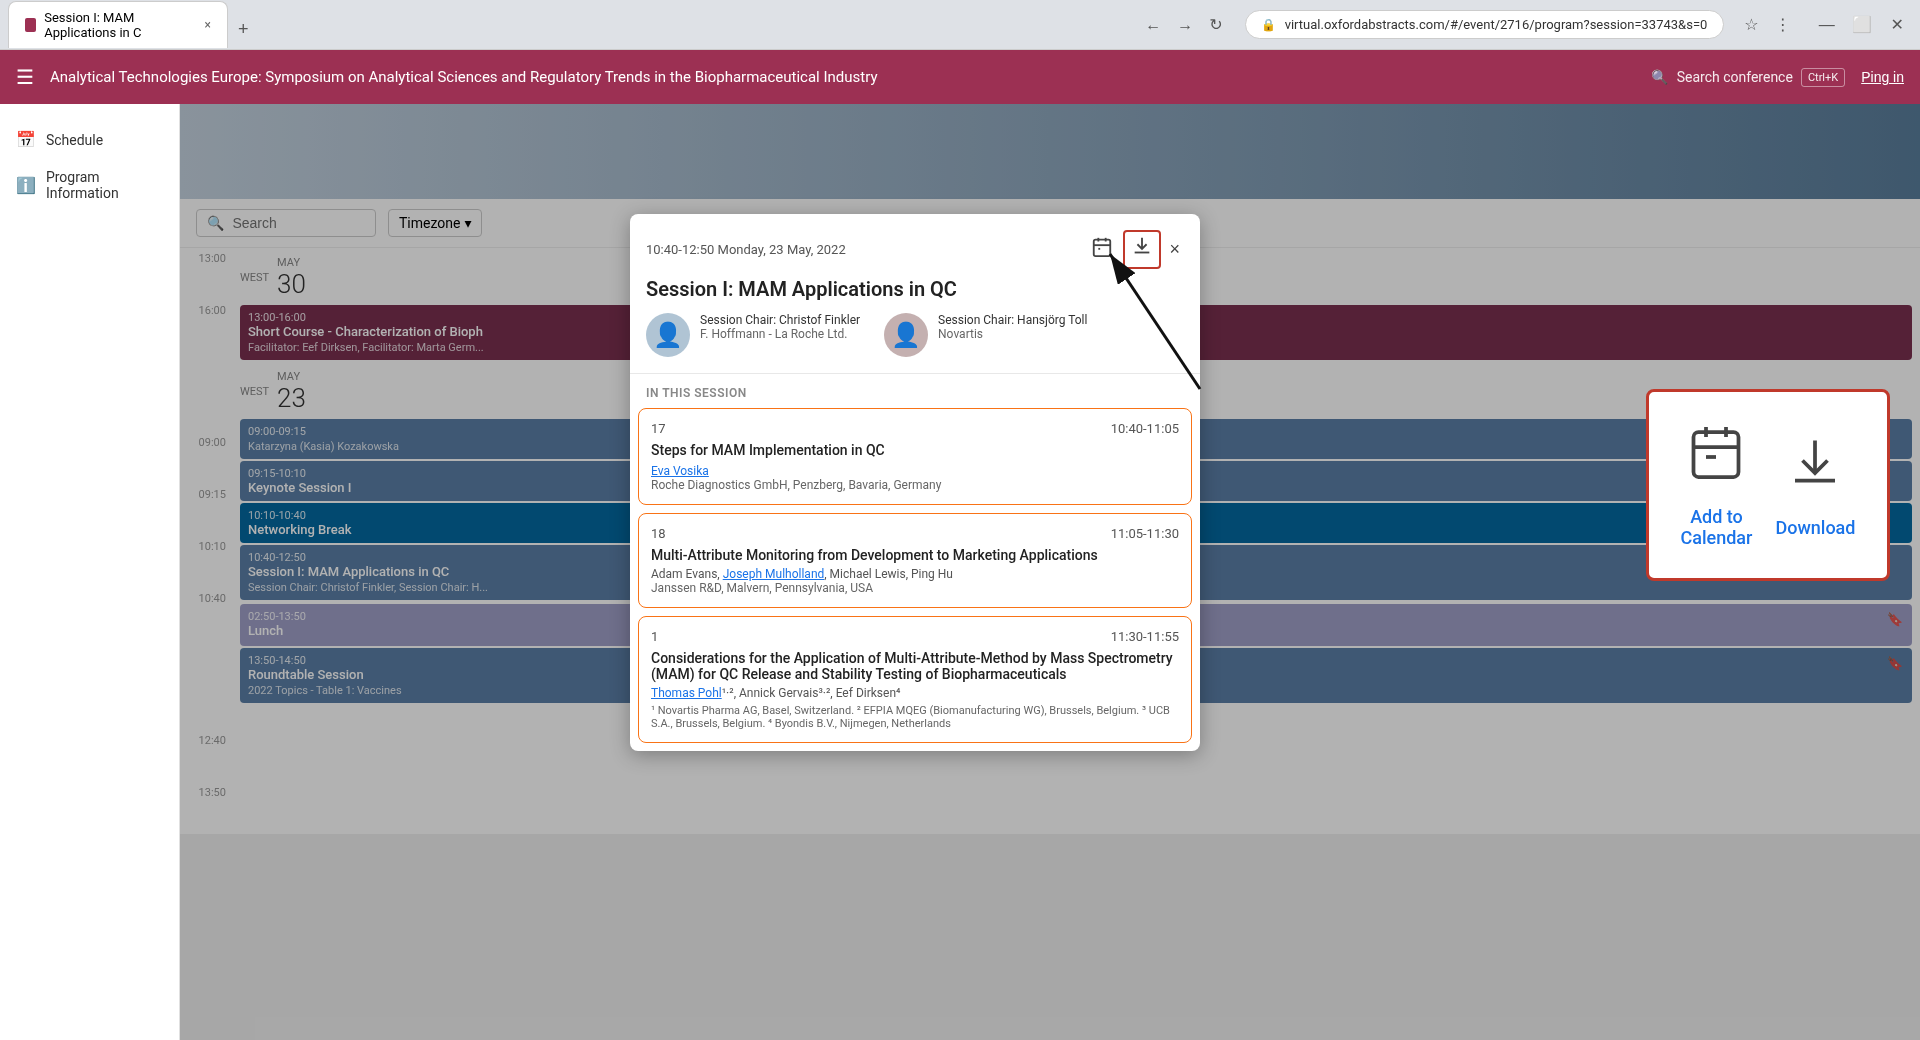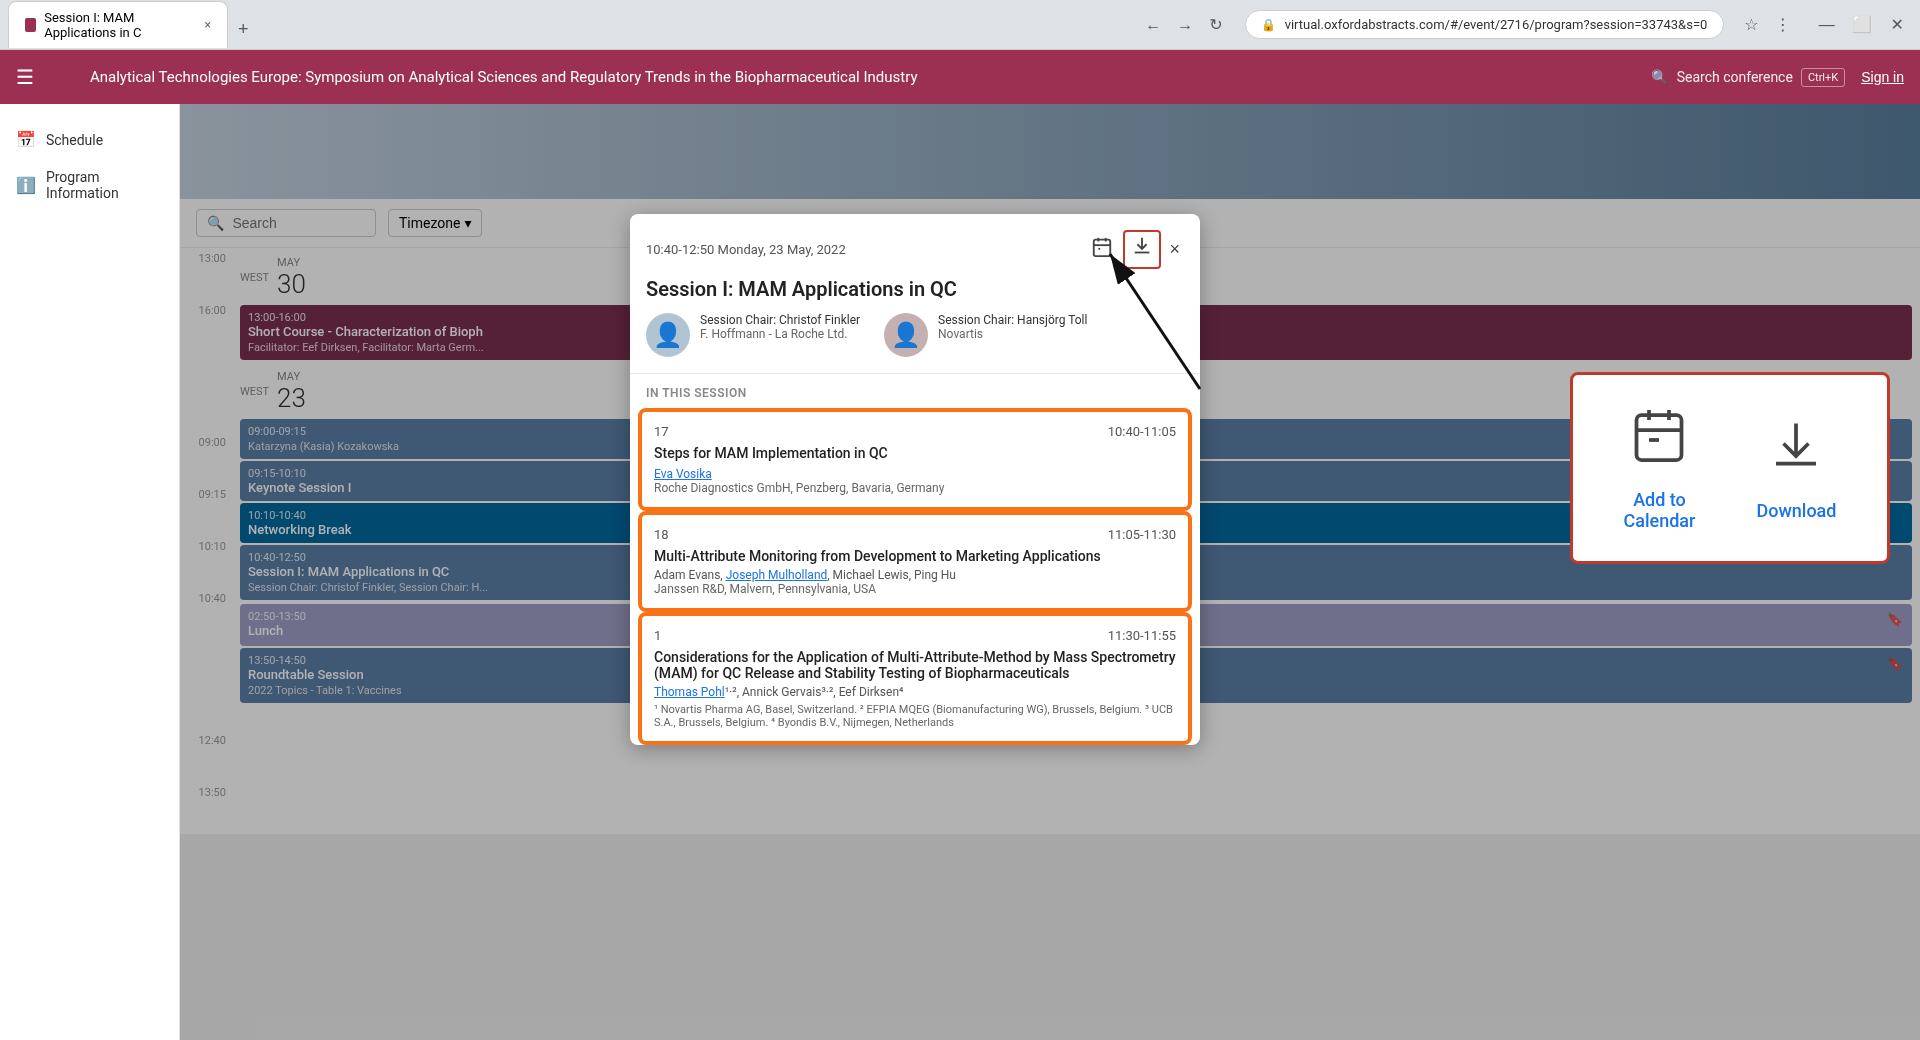--- a/index.html
+++ b/index.html
@@ -19,21 +19,21 @@
     .address-bar .lock-icon { color: #555; font-size: 12px; }
     .address-bar .url-text { font-size: 13px; color: #333; flex: 1; }
     .browser-actions { display: flex; align-items: center; gap: 8px; }
     .browser-action-btn { background: none; border: none; font-size: 16px; color: #555; cursor: pointer; padding: 4px; }
     .window-controls { display: flex; gap: 2px; margin-left: 8px; }
     .win-btn { background: none; border: none; font-size: 16px; color: #555; cursor: pointer; padding: 4px 8px; }
 
     
     .app-header { background: #9c3053; height: 54px; display: flex; align-items: center; padding: 0 16px; gap: 16px; }
     .hamburger-btn { background: none; border: none; color: #fff; font-size: 20px; cursor: pointer; }
-    .app-title { color: #fff; font-size: 15px; font-weight: 400; flex: 1; margin-left: 40px; }
+    .app-title { color: #fff; font-size: 15px; font-weight: 400; flex: 1; }
     .search-conference { display: flex; align-items: center; gap: 8px; color: #fff; opacity: 0.9; cursor: pointer; }
     .search-conference .search-icon-sm { font-size: 14px; }
     .search-conference-text { font-size: 14px; }
     .kbd-shortcut { border: 1px solid rgba(255,255,255,0.5); border-radius: 3px; padding: 2px 6px; font-size: 11px; color: #fff; }
     .sign-in-btn { color: #fff; background: none; border: none; font-size: 14px; cursor: pointer; text-decoration: underline; }
 
     
     .main-layout { display: flex; height: calc(1040px - 50px - 54px); }
 
     
@@ -59,32 +59,32 @@
     .modal-close-btn { background: none; border: none; font-size: 18px; color: #444; cursor: pointer; padding: 4px; }
     .modal-title { font-size: 20px; font-weight: 600; color: #222; padding: 8px 16px 12px 16px; }
     .modal-chairs { display: flex; gap: 24px; padding: 0 16px 16px 16px; }
     .chair-item { display: flex; align-items: flex-start; gap: 10px; }
     .chair-avatar { width: 44px; height: 44px; border-radius: 50%; background: #ccc; overflow: hidden; display: flex; align-items: center; justify-content: center; font-size: 18px; color: #888; flex-shrink: 0; }
     .chair-info .chair-role { font-size: 12px; color: #333; }
     .chair-info .chair-org { font-size: 12px; color: #666; }
     .modal-divider { border: none; border-top: 1px solid #e8e8e8; margin: 0; }
     .in-session-label { font-size: 12px; font-weight: 600; color: #888; text-transform: uppercase; letter-spacing: 0.5px; padding: 12px 16px 8px 16px; }
     .session-items { padding: 0 8px; }
-    .session-item { border: 4px solid #f97316; border-radius: 8px; padding: 12px; }
+    .session-item { border: 1px solid #f97316; border-radius: 8px; padding: 12px; margin-bottom: 8px; }
     .session-item-header { display: flex; justify-content: space-between; align-items: center; margin-bottom: 6px; }
     .item-num { font-size: 13px; color: #555; }
     .item-time { font-size: 13px; color: #555; }
     .item-title { font-size: 14px; font-weight: 500; color: #222; margin-bottom: 4px; }
     .item-author { font-size: 12px; color: #1a73e8; text-decoration: underline; cursor: pointer; }
     .item-org { font-size: 12px; color: #666; }
     .item-authors-multi { font-size: 12px; color: #555; }
     .item-authors-multi a { color: #1a73e8; text-decoration: underline; cursor: pointer; }
 
     
-    .download-panel { position: absolute; top: 268px; right: 30px; width: 320px; background: #fff; border: 3px solid #c0392b; border-radius: 8px; z-index: 25; display: flex; align-items: center; justify-content: space-around; padding: 30px 20px; }
+    .download-panel { position: absolute; top: 285px; right: 30px; width: 244px; background: #fff; border: 3px solid #c0392b; border-radius: 8px; z-index: 25; display: flex; align-items: center; justify-content: space-around; padding: 30px 20px; }
     .panel-action { display: flex; flex-direction: column; align-items: center; gap: 12px; cursor: pointer; }
     .panel-action-icon { font-size: 48px; color: #444; }
     .panel-action-label { font-size: 18px; font-weight: 500; color: #1a73e8; text-align: center; }
     .sched-top-image { height: 95px; background: linear-gradient(to right, #c5d3e0, #8fa8be, #5a7e9c); }
 
     .sched-controls { display: flex; align-items: center; gap: 12px; padding: 10px 16px; background: #fff; border-bottom: 1px solid #eee; }
     .sched-search { display: flex; align-items: center; gap: 8px; border: 1px solid #ccc; border-radius: 4px; padding: 5px 10px; min-width: 180px; }
     .sched-search input { border: none; outline: none; font-size: 14px; width: 130px; }
     .sched-timezone { border: 1px solid #ccc; border-radius: 4px; padding: 5px 10px; font-size: 14px; display: flex; align-items: center; gap: 4px; cursor: pointer; }
     .sched-times { width: 52px; flex-shrink: 0; }
@@ -136,21 +136,21 @@
 </div>
 
 <div class="app-header">
   <button class="hamburger-btn">☰</button>
   <span class="app-title">Analytical Technologies Europe: Symposium on Analytical Sciences and Regulatory Trends in the Biopharmaceutical Industry</span>
   <div class="search-conference">
     <span class="search-icon-sm">🔍</span>
     <span class="search-conference-text">Search conference</span>
     <span class="kbd-shortcut">Ctrl+K</span>
   </div>
-  <button class="sign-in-btn">Sign in</button>
+  <button class="sign-in-btn">Ping in</button>
 </div>
 
 <div class="main-layout">
 
   <div class="sidebar">
     <div class="sidebar-item">
       <span class="si-icon">📅</span>
       <span>Schedule</span>
     </div>
     <div class="sidebar-item">

